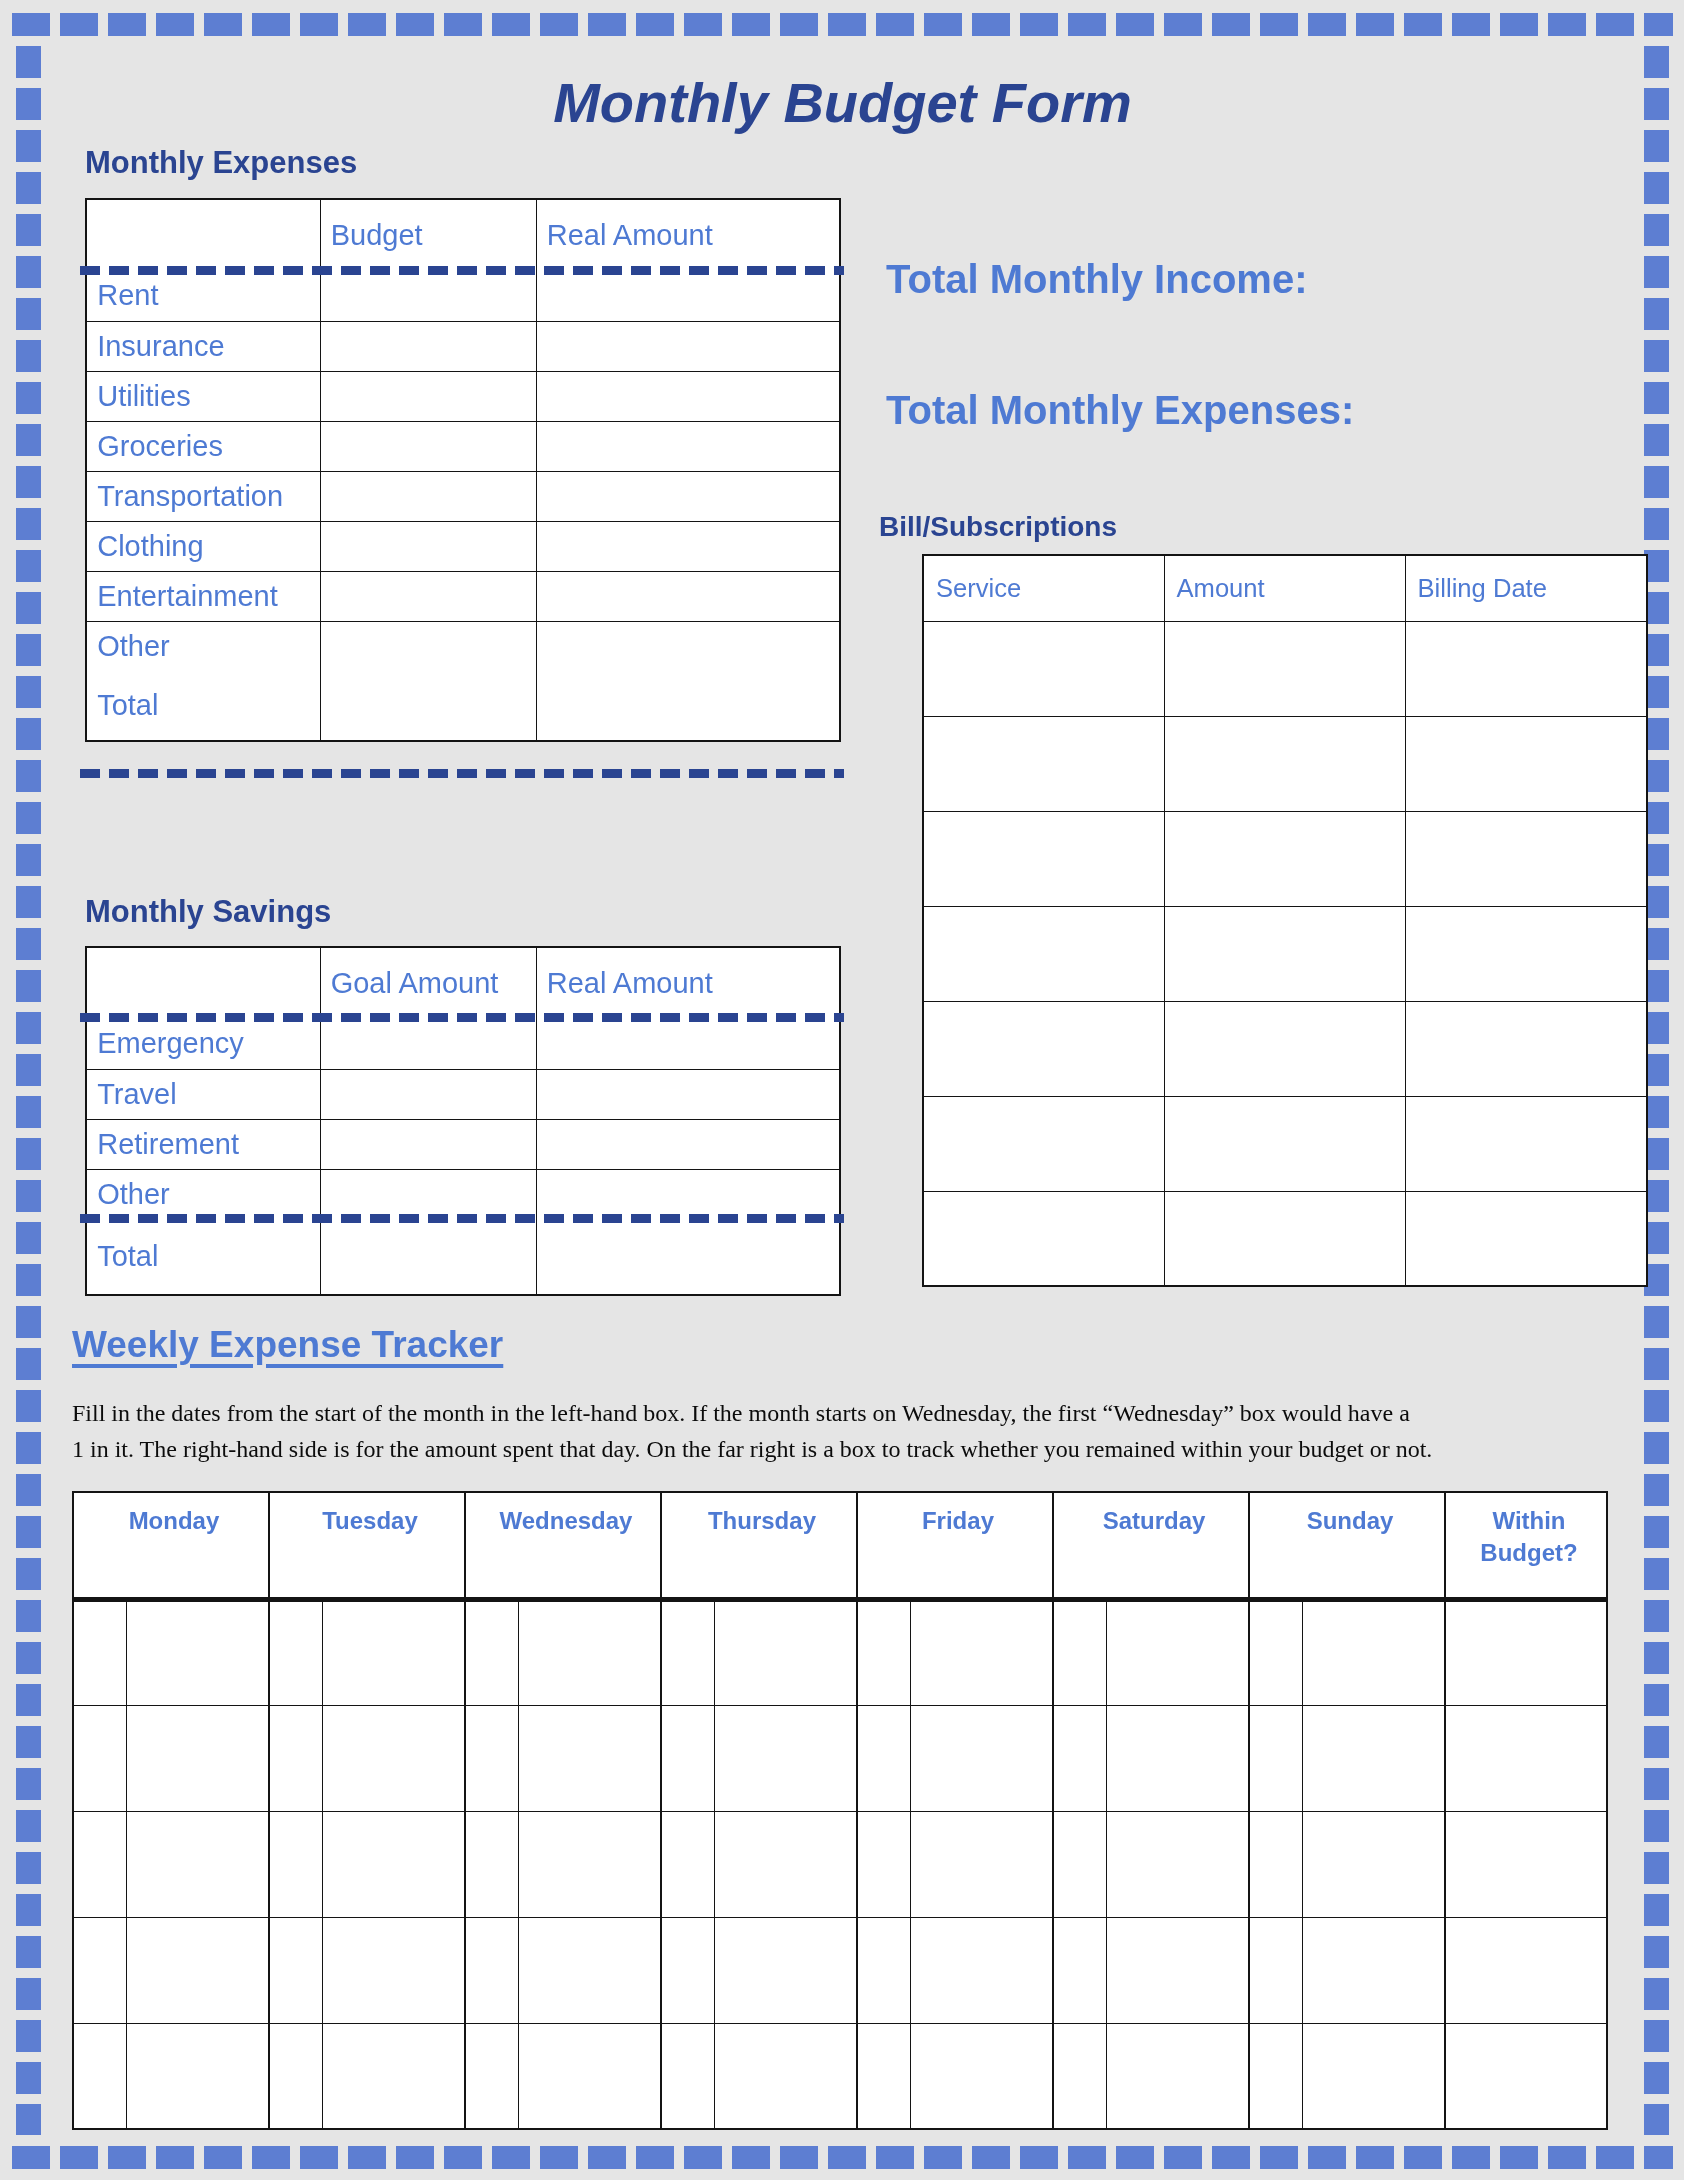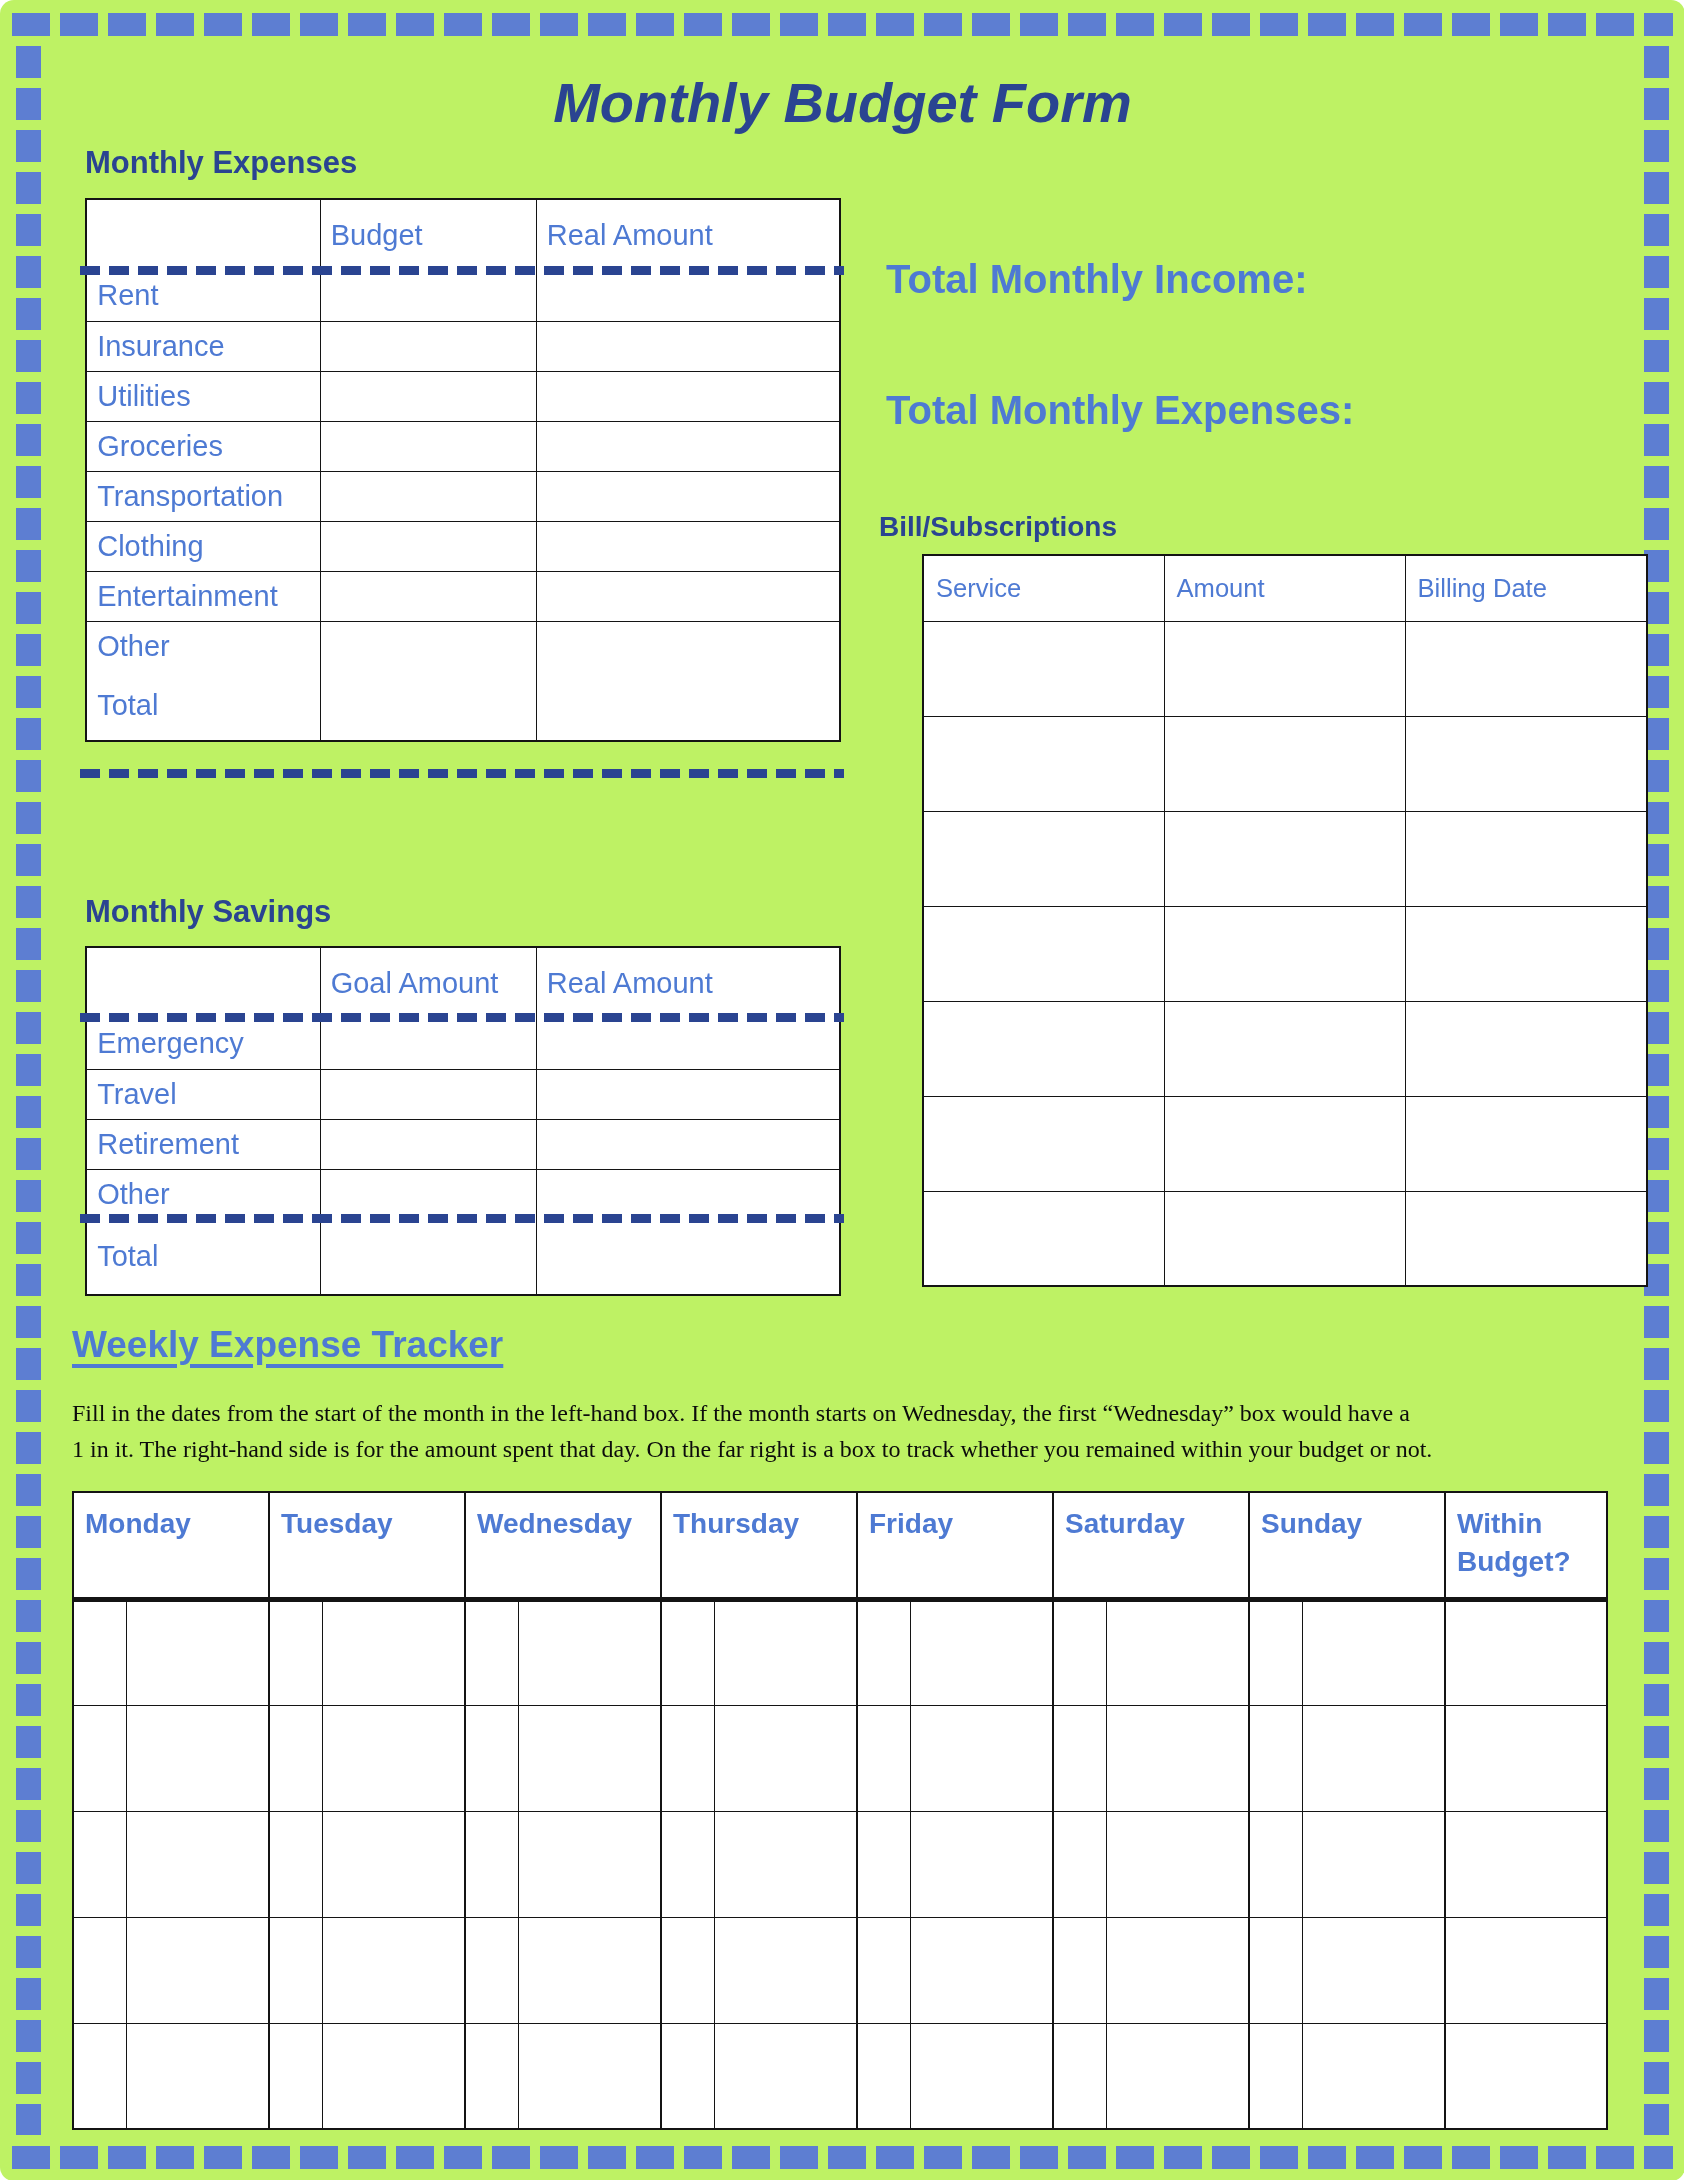--- a/index.html
+++ b/index.html
@@ -6,24 +6,23 @@
     --navy:#2a4491;
     --blue:#4e7ad3;
     --bblue:#5d7ed2;
     --line:#141414;
   }
   *{box-sizing:border-box;margin:0;padding:0;}
   html,body{background:#ffffff;}
   .page{
     position:relative;
     width:1685px;height:2181px;
-    background:#bef264;
+    background:#e5e5e5;
     font-family:"Liberation Sans", sans-serif;
     overflow:hidden;
-    border-radius:14px;
   }
   
   .b-top,.b-bottom{
     position:absolute;left:12px;right:12px;height:23px;
     background:repeating-linear-gradient(90deg,var(--bblue) 0 38px,transparent 38px 48px);
   }
   .b-top{top:12.8px;}
   .b-bottom{bottom:12px;}
   .b-left,.b-right{
     position:absolute;top:46px;bottom:46px;width:25px;
@@ -96,22 +95,22 @@
   .bills{width:724px;margin-left:43px;}
   .bills thead tr{height:66px;}
   .bills th{font-size:25.6px;padding-left:12px;}
   .bills tbody tr{height:95px;}
 
   
   .w-weekly{left:72px;top:1491px;}
   .weekly{width:1533px;}
   .weekly thead tr{height:107px;}
   .weekly th{
-    font-size:28px;font-weight:bold;color:var(--blue);
-    vertical-align:top;text-align:left;padding:12px 5.1px 0 11px;
+    font-size:24px;font-weight:bold;color:var(--blue);
+    vertical-align:top;text-align:center;padding:12px 5.1px 0 11px;
     border-bottom:5.1px solid var(--line);line-height:1.35;
   }
   .weekly tbody tr{height:106px;}
   .weekly .day-start{border-left-width:2.6px;}
 </style>
 </head>
 <body>
 
 <div class="page">
 

